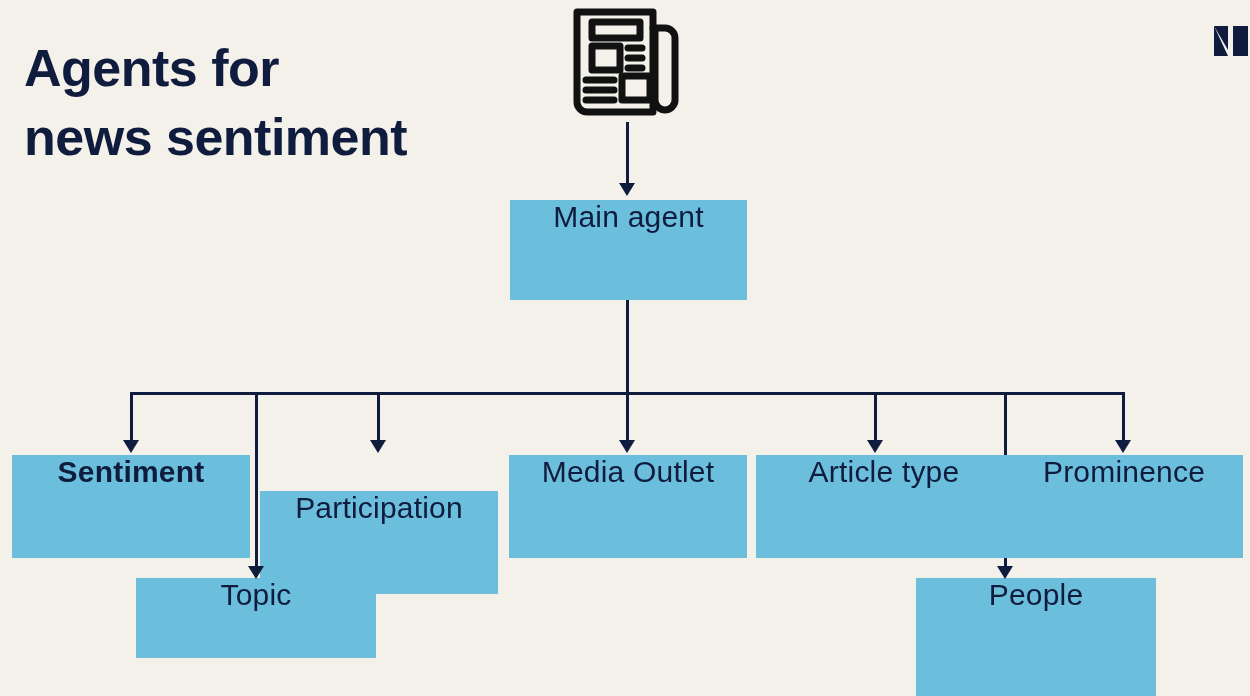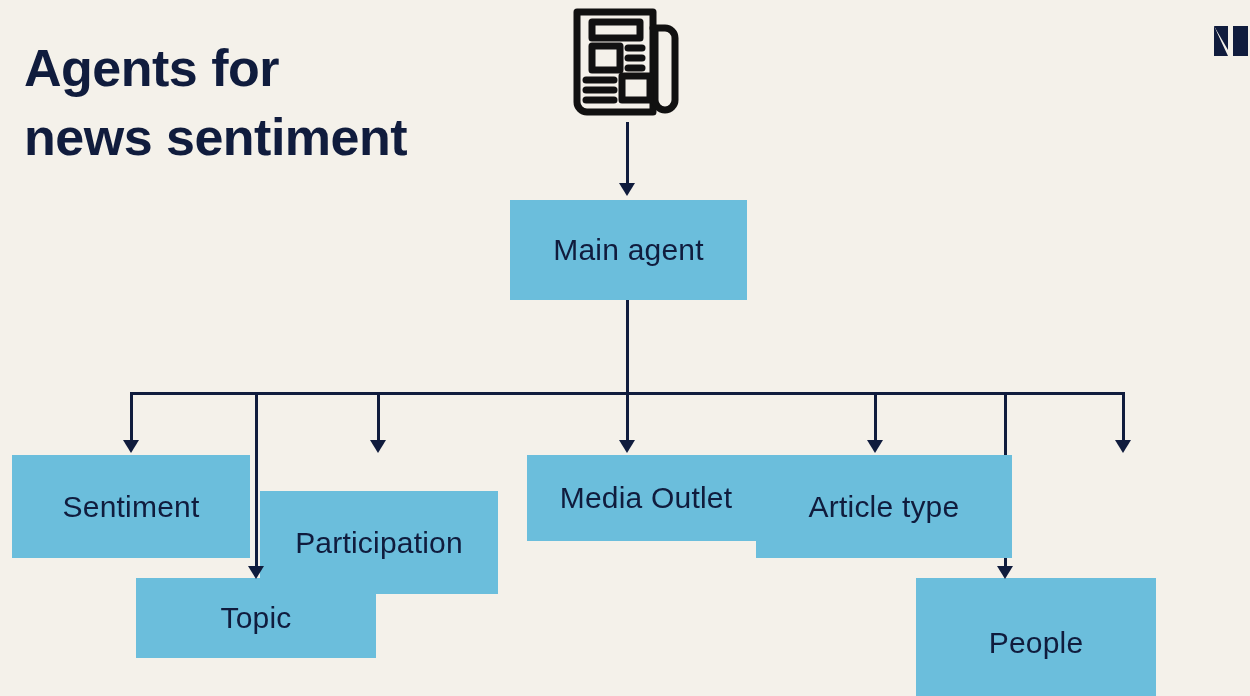--- a/index.html
+++ b/index.html
@@ -48,21 +48,20 @@
     width: 115px;
     height: 116px;
   }
 
   
   .node {
     position: absolute;
     background: #6BBEDC;
     color: #101C3D;
     display: flex;
-    align-items: center;
     justify-content: center;
     font-size: 30px;
     font-weight: normal;
     letter-spacing: 0.2px;
     box-sizing: border-box;
     z-index: 3;
   }
 
   
   .vline {
@@ -157,36 +156,39 @@
 
   <div class="vline" style="left:1122px; top:392px; height:52px;"></div>
   <div class="arrowhead" style="left:1115px; top:440px;"></div>
 
   <div class="vline" style="left:255px; top:392px; height:182px;"></div>
   <div class="arrowhead" style="left:248px; top:566px;"></div>
 
   <div class="vline" style="left:1004px; top:392px; height:182px;"></div>
   <div class="arrowhead" style="left:997px; top:566px;"></div>
 
-  <div class="node" style="left:12px; top:455px; width:238px; height:103px;">
+  <div class="node" style="left:12px; top:455px; width:238px; height:103px;font-weight:bold;">
     <span>Sentiment</span>
   </div>
 
   <div class="node" style="left:260px; top:455px; width:238px; height:103px;margin-top:36px;">
     <span>Participation</span>
   </div>
 
-  <div class="node" style="left:527px; top:455px; width:238px; height:86px;">
+  <div class="node" style="left:509px; top:455px; width:238px; height:103px;">
     <span>Media Outlet</span>
   </div>
 
   <div class="node" style="left:756px; top:455px; width:256px; height:103px;">
     <span>Article type</span>
   </div>
 
+  <div class="node" style="left:1005px; top:455px; width:238px; height:103px;">
+    <span>Prominence</span>
+  </div>
 
   <div class="node" style="left:136px; top:578px; width:240px; height:80px;">
     <span>Topic</span>
   </div>
 
   <div class="node" style="left:916px; top:578px; width:240px; height:130px;">
     <span>People</span>
   </div>
 
 </div>

